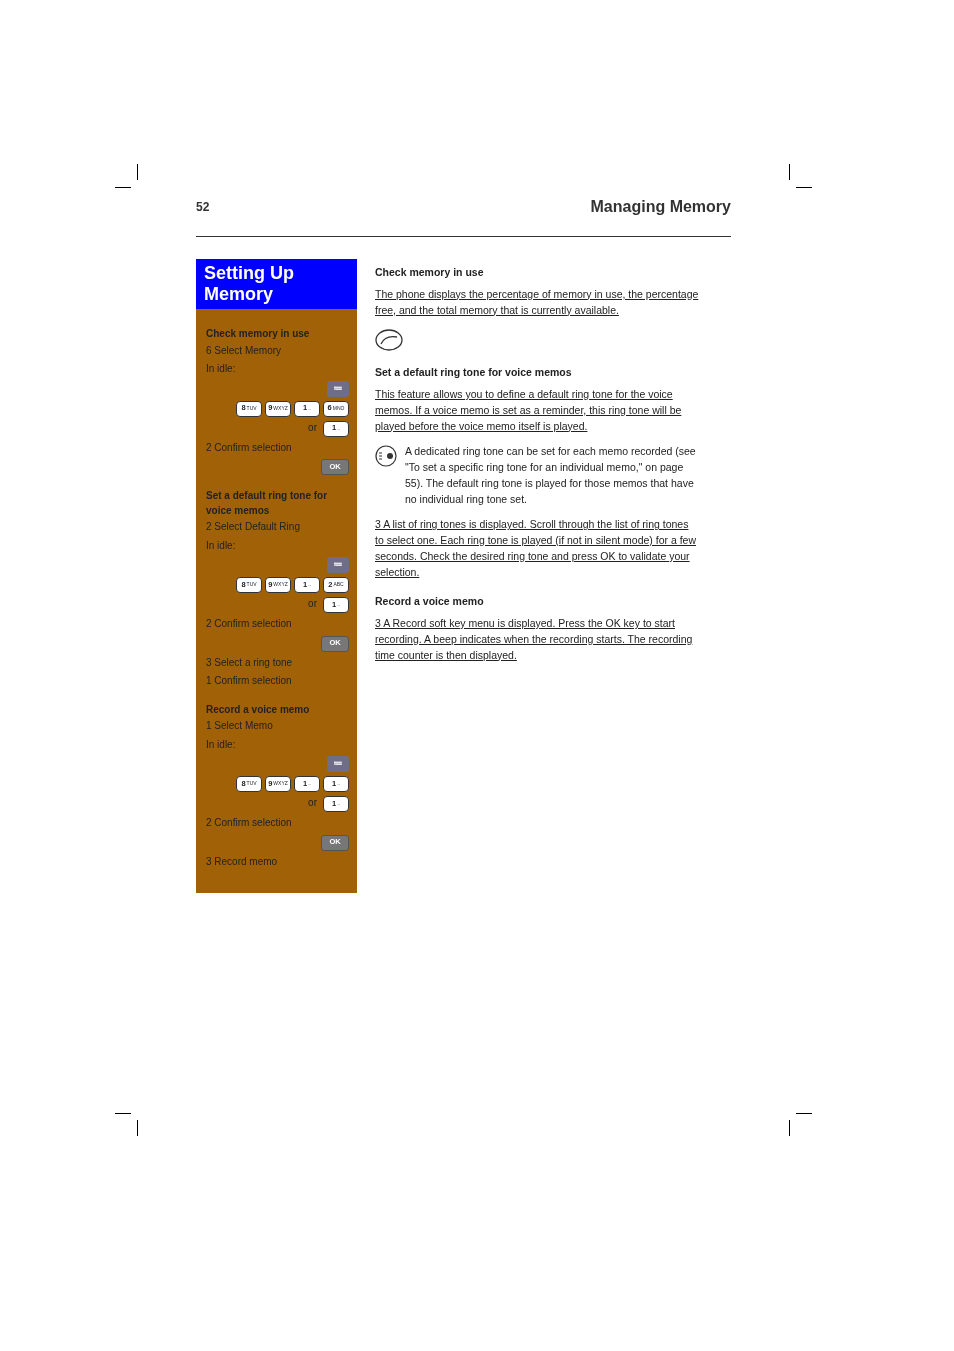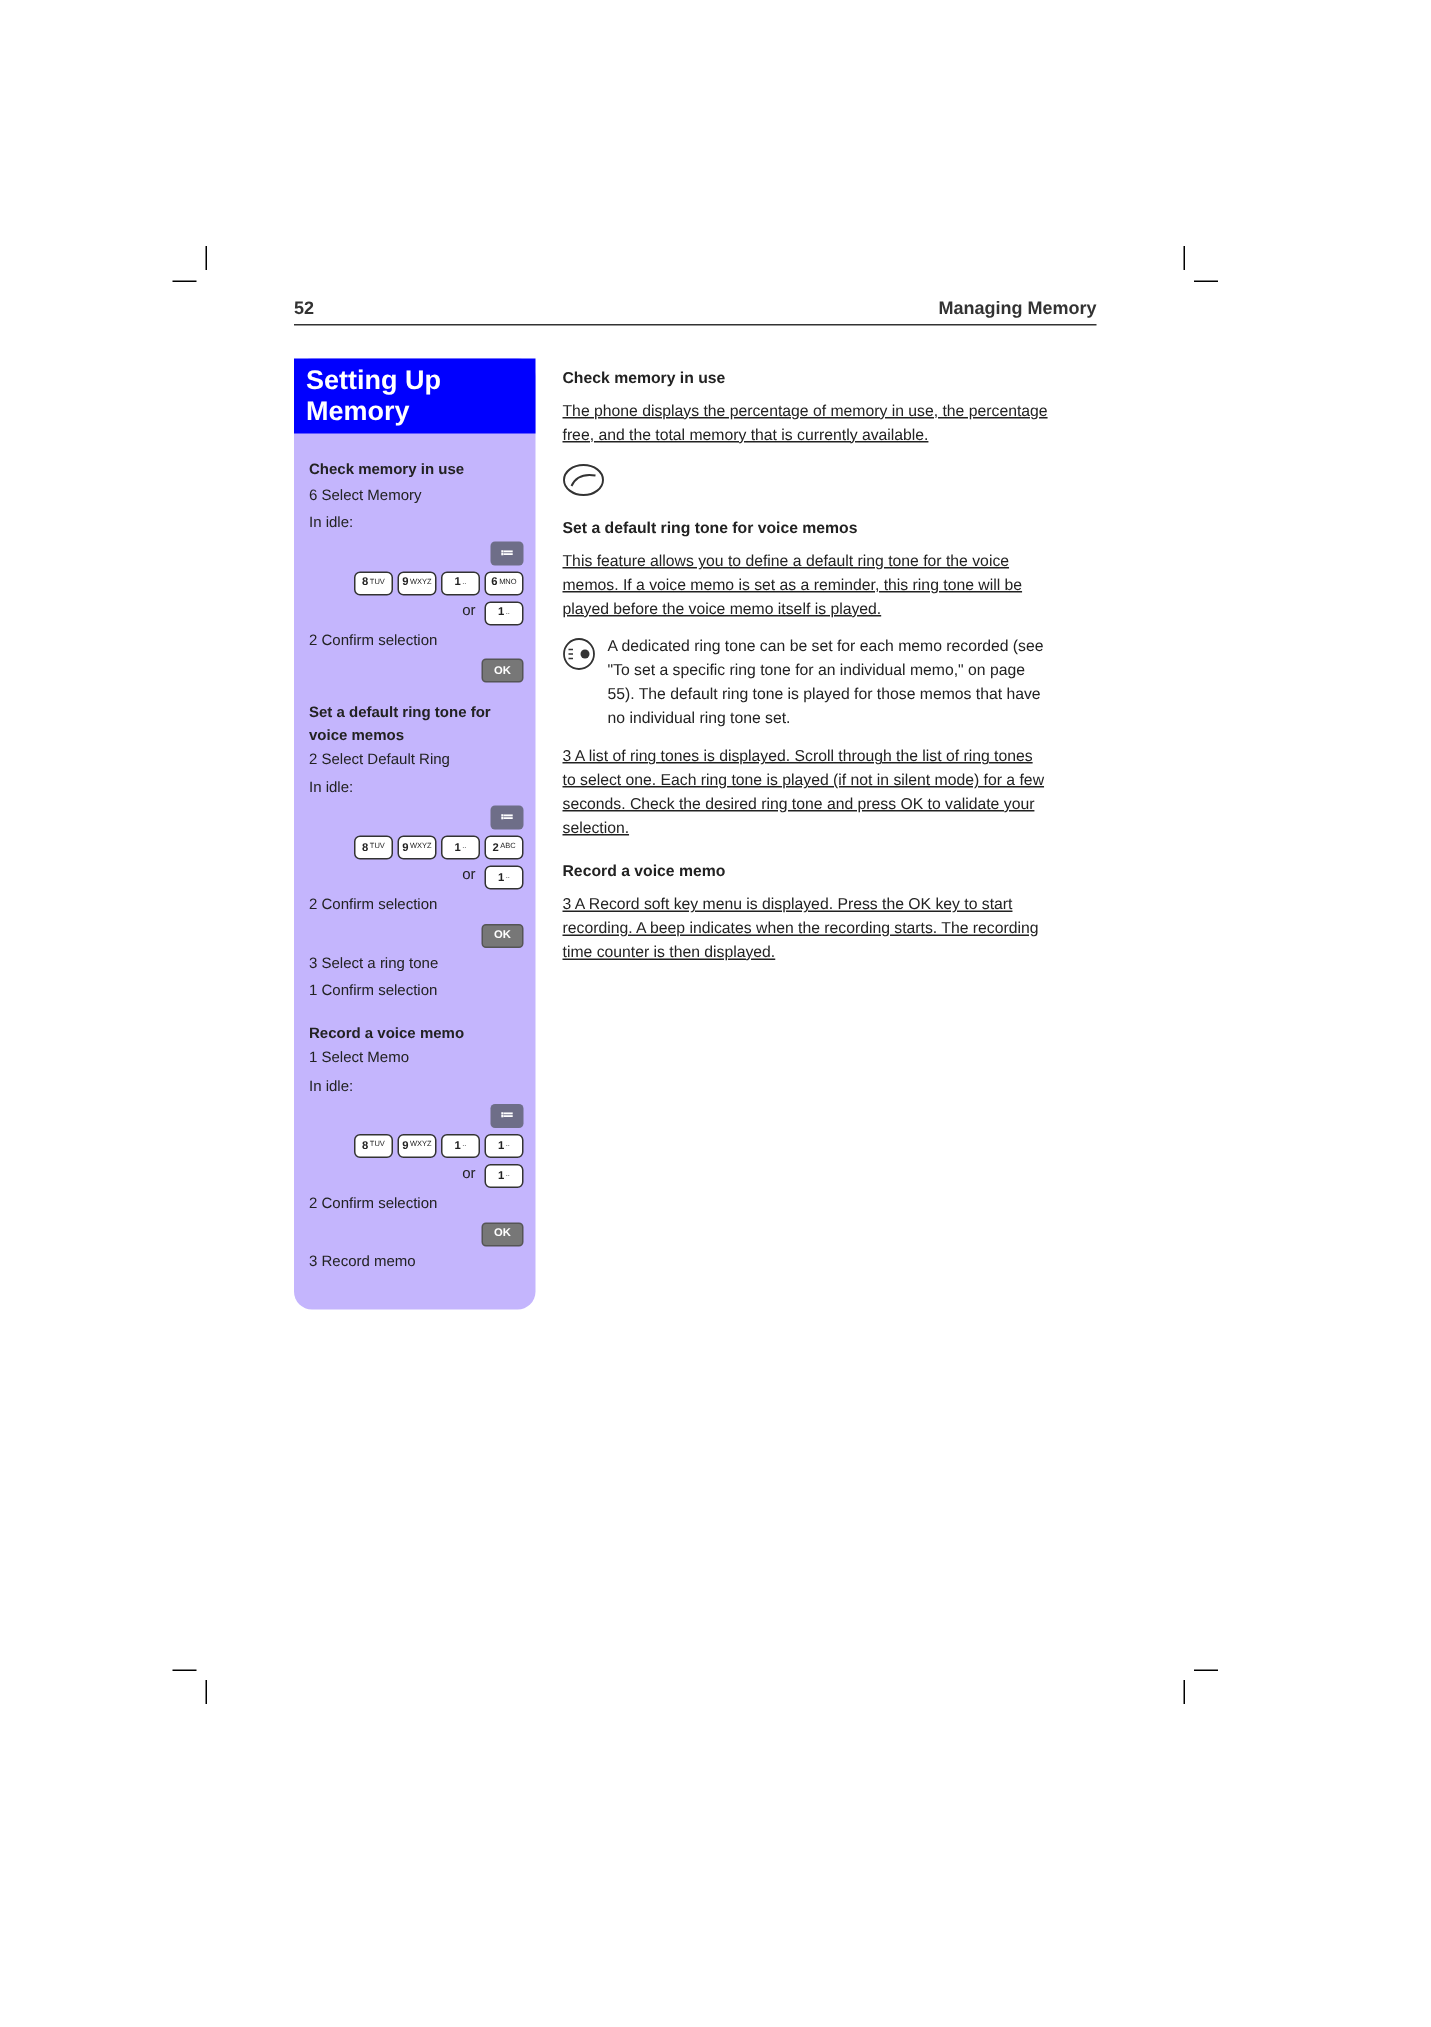--- a/index.html
+++ b/index.html
@@ -26,46 +26,45 @@
   .page-container {
     position: absolute;
     left: 196px;
     top: 198px;
     width: 535px;
   }
   .header {
     display: flex;
     align-items: center;
     justify-content: space-between;
-    margin-bottom: 4px;
+    margin-bottom: 20px;
   }
   .page-num {
     font-size: 12px;
     color: #333;
     font-weight: bold;
   }
   .chapter {
-    font-size: 12px;
+    font-size: 16px;
     color: #333;
     font-weight: bold;
   }
   .divider {
     border: none;
     border-top: 1px solid #333;
     margin-bottom: 22px;
   }
   .content {
     display: flex;
     align-items: flex-start;
   }
   .left-col {
     width: 161px;
-    background: #c4b5fd;
+    background: #a16207;
     position: relative;
-    border-radius: 12px;
   }
   .section-header {
     background: #0000ff;
     color: #fff;
     font-size: 18px;
     font-weight: bold;
     padding: 4px 8px;
     margin-bottom: 6px;
   }
   .left-body {

